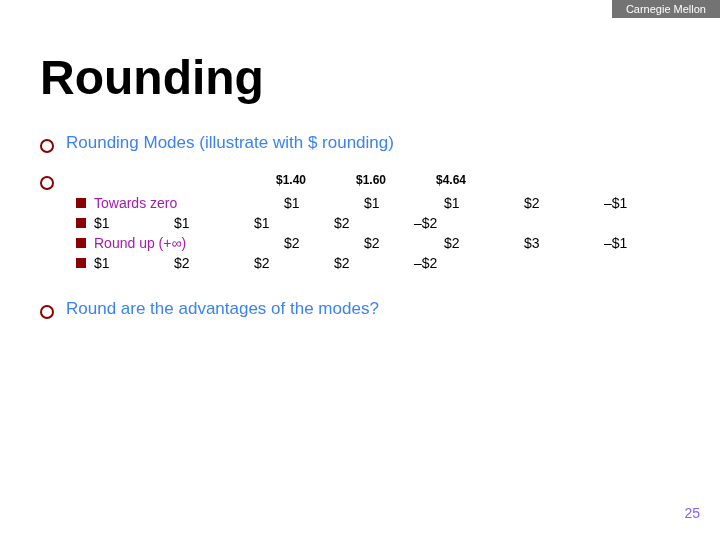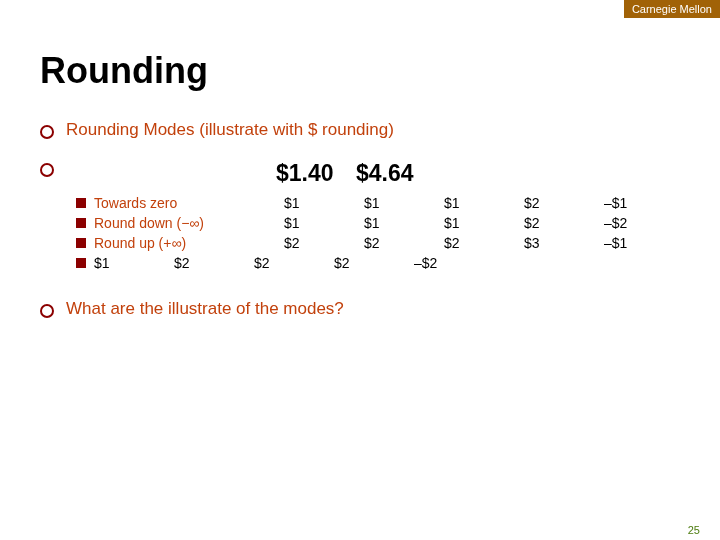--- a/index.html
+++ b/index.html
@@ -14,44 +14,44 @@
       background: #ffffff;
       font-family: Arial, Helvetica, sans-serif;
       position: relative;
       overflow: hidden;
     }
 
     .top-bar {
       position: absolute;
       top: 0;
       right: 0;
-      background: #a16207;
+      background: #737373;
       color: #ffffff;
       font-size: 11px;
-      padding: 3px 8px;
+      padding: 3px 14px;
     }
 
     .main-content {
       padding: 30px 40px 30px 40px;
       margin-top: 20px;
     }
 
     .page-title {
-      font-size: 36px;
+      font-size: 48px;
       font-weight: bold;
       color: #000000;
       margin-bottom: 28px;
     }
 
     .bullet-item {
       display: flex;
-      align-items: center;
+      align-items: flex-end;
       margin-bottom: 20px;
       font-size: 17px;
-      color: #c2410c;
+      color: #3b82f6;
     }
 
     .bullet-circle {
       width: 14px;
       height: 14px;
       border-radius: 50%;
       border: 2px solid #8b0000;
       margin-right: 12px;
       margin-top: 3px;
       flex-shrink: 0;
@@ -79,21 +79,21 @@
       background: #ffffff;
     }
 
     .table-container {
       width: 100%;
     }
 
     .values-row {
       display: flex;
       align-items: center;
-      font-size: 23px;
+      font-size: 12px;
       margin-bottom: 8px;
       padding-left: 10px;
     }
 
     .row-label {
       width: 200px;
       flex-shrink: 0;
     }
 
     .col-val {
@@ -121,35 +121,35 @@
       width: 10px;
       height: 10px;
       background: #8b0000;
       margin-right: 8px;
       flex-shrink: 0;
     }
 
     .sub-label {
       width: 190px;
       flex-shrink: 0;
-      color: #c2410c;
+      color: #a21caf;
     }
 
     .sub-col {
       width: 80px;
       text-align: left;
       color: #000000;
     }
 
     .page-number {
       position: absolute;
-      bottom: 4px;
+      bottom: 19px;
       right: 20px;
-      font-size: 11px;
-      color: #4d7c0f;
+      font-size: 14px;
+      color: #8b5cf6;
     }
   </style>
 </head>
 <body>
 
 <div class="top-bar">
   <span>Carnegie Mellon</span>
 </div>
 
 <div class="main-content">
@@ -160,37 +160,37 @@
     <span>Rounding Modes (illustrate with $ rounding)</span>
   </div>
 
   <div class="table-section">
     <div class="table-outer">
       <div class="bullet-circle-outer"></div>
       <div class="table-container">
         <div class="values-row">
           <div class="row-label"></div>
           <div class="col-val header">$1.40</div>
+          <div class="col-val header">$1.60</div>
           <div class="col-val header">$4.64</div>
         </div>
 
         <div class="sub-rows">
           <div class="sub-row">
             <div class="sub-bullet"></div>
             <div class="sub-label">Towards zero</div>
             <div class="sub-col">$1</div>
             <div class="sub-col">$1</div>
             <div class="sub-col">$1</div>
             <div class="sub-col">$2</div>
             <div class="sub-col">–$1</div>
           </div>
 
           <div class="sub-row">
             <div class="sub-bullet"></div>
-            <div class="sub-label">Round down (−∞)</div>
             <div class="sub-col">$1</div>
             <div class="sub-col">$1</div>
             <div class="sub-col">$1</div>
             <div class="sub-col">$2</div>
             <div class="sub-col">–$2</div>
           </div>
 
           <div class="sub-row">
             <div class="sub-bullet"></div>
             <div class="sub-label">Round up (+∞)</div>
@@ -209,17 +209,17 @@
             <div class="sub-col">$2</div>
             <div class="sub-col">–$2</div>
           </div>
         </div>
       </div>
     </div>
   </div>
 
   <div class="bullet-item">
     <div class="bullet-circle"></div>
-    <span>What are the illustrate of the modes?</span>
+    <span>Round are the advantages of the modes?</span>
   </div>
 </div>
 
 <div class="page-number">25</div>
 
 </body></html>

